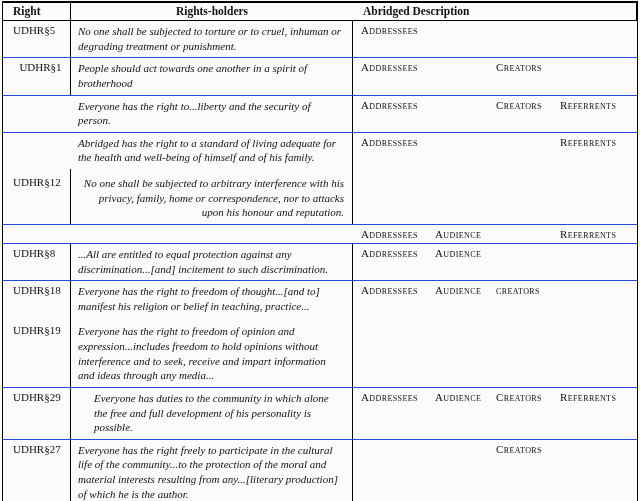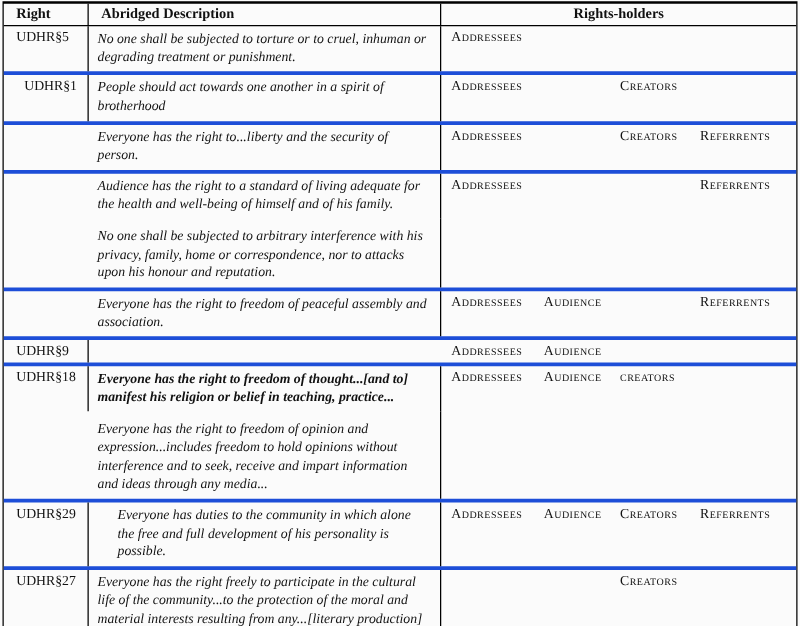--- a/index.html
+++ b/index.html
@@ -23,21 +23,21 @@
   .thead{
     border-bottom:1px solid #000;
     font-weight:bold;
     font-size:11.5px;
   }
   .thead .cell{padding:2px 0 3px 10px;}
   .thead .cell.h-holders{text-align:center;padding-left:0;}
   .group{
     display:grid;
     grid-template-columns:68px 1fr 284px;
-    border-bottom:3px solid #1d4ed8;
+    border-bottom:1px solid #1d4ed8;
   }
   .group:last-child{border-bottom:none;}
   .cell{box-sizing:border-box;}
   .cell.right-id{
     grid-column:1;
     border-right:1px solid #000;
     font-size:11px;
     padding:3px 2px 3px 10px;
     white-space:nowrap;
   }
@@ -66,22 +66,22 @@
     white-space:nowrap;
   }
 </style>
 </head>
 <body>
 
 <div class="page">
   <div class="rtable">
     <div class="grid-row thead">
       <div class="cell h-right">Right</div>
+      <div class="cell h-holders">Rights-holders</div>
       <div class="cell h-desc">Abridged Description</div>
-      <div class="cell h-holders">Rights-holders</div>
     </div>
     <div>
         <div class="group">
           <div class="cell right-id" style="grid-row: 1;">UDHR§5</div>
           <div class="cell desc" style="grid-row: 1;">No one shall be subjected to torture or to cruel, inhuman or degrading treatment or punishment.</div>
           <div class="cell holders" style="grid-row: 1 / span 1;">
             <div class="holder-slots">
               <span class="sc">Addressees</span>
               <span class="sc"></span>
               <span class="sc"></span>
@@ -106,56 +106,58 @@
           <div class="cell holders" style="grid-row: 1 / span 1;">
             <div class="holder-slots">
               <span class="sc">Addressees</span>
               <span class="sc"></span>
               <span class="sc">Creators</span>
               <span class="sc">Referrents</span>
             </div>
           </div>
         </div>
         <div class="group">
-          <div class="cell desc" style="grid-row: 1;">Audience has the right to a standard of living adequate for the health and well-being of himself and of his family.</div>
-          <div class="cell desc sub" style="grid-row: 2;">No one shall be subjected to arbitrary interference with his privacy, family, home or correspondence, nor to attacks upon his honour and reputation.</div>
+          <div class="cell desc" style="grid-row: 1;">Abridged has the right to a standard of living adequate for the health and well-being of himself and of his family.</div>
+          <div class="cell right-id sub" style="grid-row: 2;">UDHR§12</div>
+          <div class="cell desc sub" style="grid-row: 2; text-align: right;">No one shall be subjected to arbitrary interference with his privacy, family, home or correspondence, nor to attacks upon his honour and reputation.</div>
           <div class="cell holders" style="grid-row: 1 / span 2;">
             <div class="holder-slots">
               <span class="sc">Addressees</span>
               <span class="sc"></span>
               <span class="sc"></span>
               <span class="sc">Referrents</span>
             </div>
           </div>
         </div>
         <div class="group">
-          <div class="cell desc" style="grid-row: 1;">Everyone has the right to freedom of peaceful assembly and association.</div>
           <div class="cell holders" style="grid-row: 1 / span 1;">
             <div class="holder-slots">
               <span class="sc">Addressees</span>
               <span class="sc">Audience</span>
               <span class="sc"></span>
               <span class="sc">Referrents</span>
             </div>
           </div>
         </div>
         <div class="group">
-          <div class="cell right-id" style="grid-row: 1;">UDHR§9</div>
+          <div class="cell right-id" style="grid-row: 1;">UDHR§8</div>
+          <div class="cell desc" style="grid-row: 1;">...All are entitled to equal protection against any discrimination...[and] incitement to such discrimination.</div>
           <div class="cell holders" style="grid-row: 1 / span 1;">
             <div class="holder-slots">
               <span class="sc">Addressees</span>
               <span class="sc">Audience</span>
               <span class="sc"></span>
               <span class="sc"></span>
             </div>
           </div>
         </div>
         <div class="group">
           <div class="cell right-id" style="grid-row: 1;">UDHR§18</div>
-          <div class="cell desc" style="grid-row: 1; font-weight: bold;">Everyone has the right to freedom of thought...[and to] manifest his religion or belief in teaching, practice...</div>
+          <div class="cell desc" style="grid-row: 1;">Everyone has the right to freedom of thought...[and to] manifest his religion or belief in teaching, practice...</div>
+          <div class="cell right-id sub" style="grid-row: 2;">UDHR§19</div>
           <div class="cell desc sub" style="grid-row: 2;">Everyone has the right to freedom of opinion and expression...includes freedom to hold opinions without interference and to seek, receive and impart information and ideas through any media...</div>
           <div class="cell holders" style="grid-row: 1 / span 2;">
             <div class="holder-slots">
               <span class="sc">Addressees</span>
               <span class="sc">Audience</span>
               <span class="sc">creators</span>
               <span class="sc"></span>
             </div>
           </div>
         </div>

